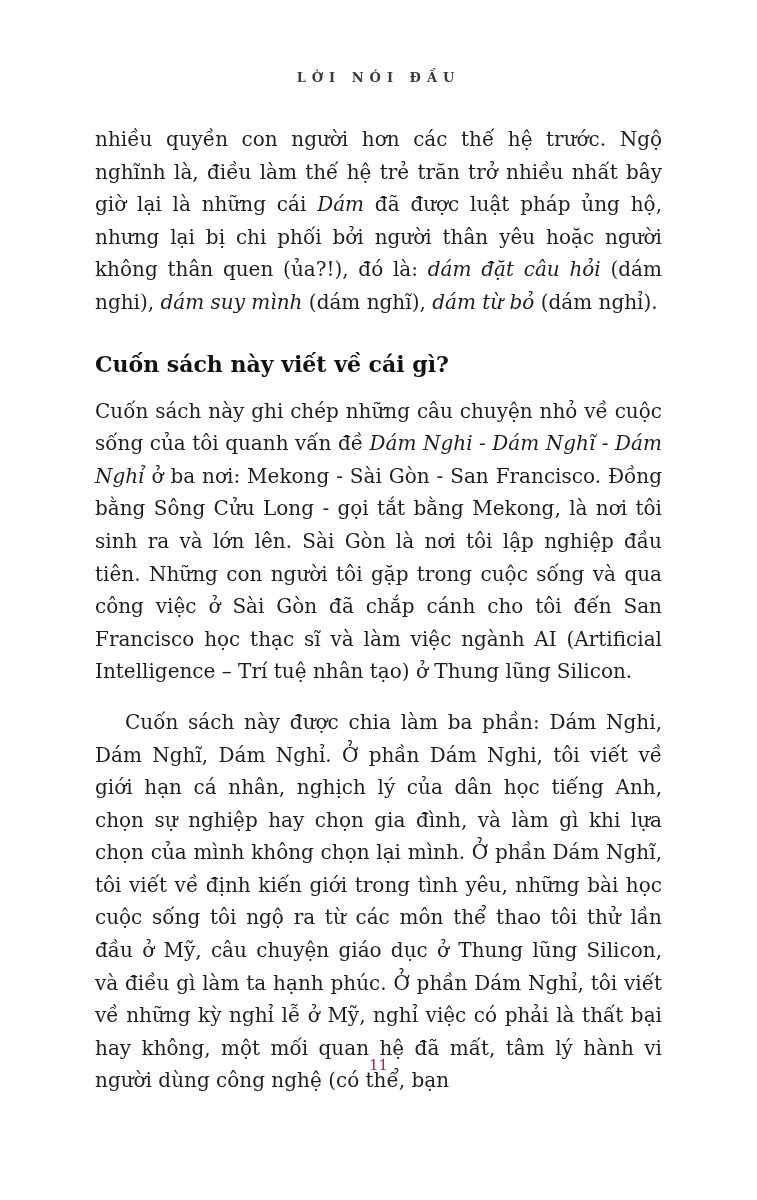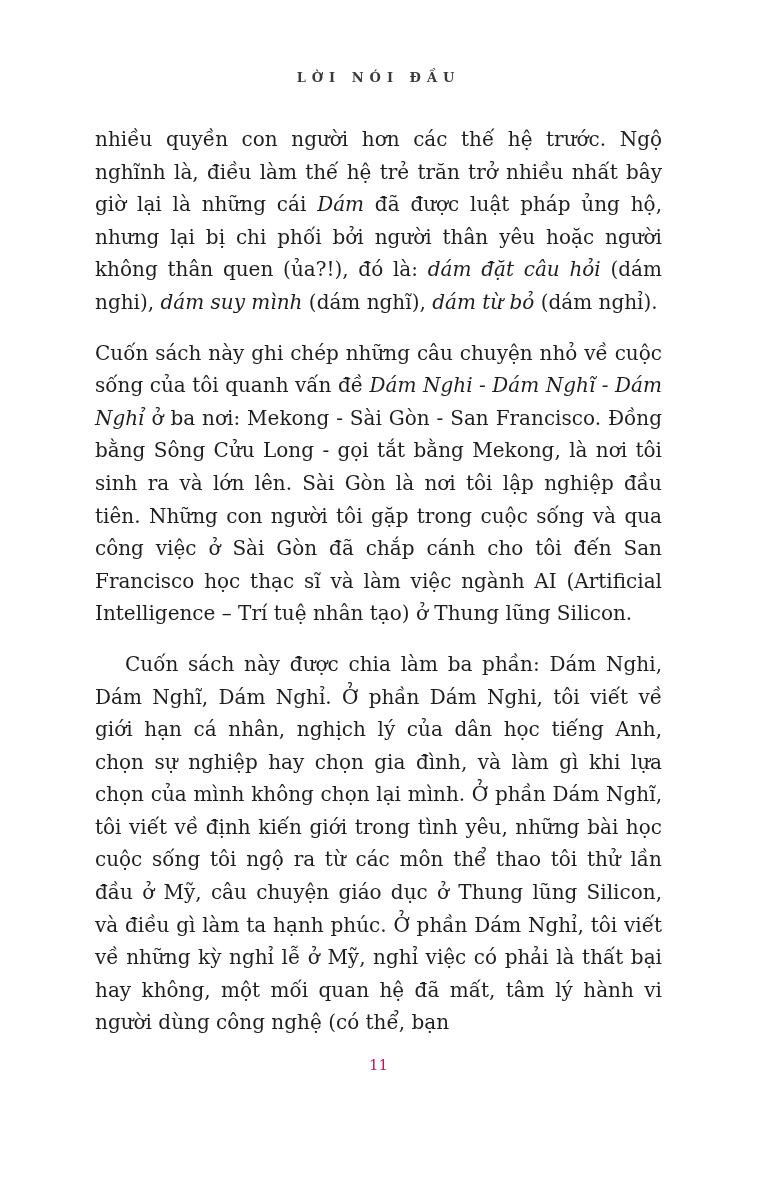--- a/index.html
+++ b/index.html
@@ -74,20 +74,21 @@
 <body>
 
 <div class="page">
 
   <div class="running-header">LỜI NÓI ĐẦU</div>
 
   <div class="content">
 
     <p>nhiều quyền con người hơn các thế hệ trước. Ngộ nghĩnh là, điều làm thế hệ trẻ trăn trở nhiều nhất bây giờ lại là những cái <em>Dám</em> đã được luật pháp ủng hộ, nhưng lại bị chi phối bởi người thân yêu hoặc người không thân quen (ủa?!), đó là: <em>dám đặt câu hỏi</em> (dám nghi), <em>dám suy mình</em> (dám nghĩ), <em>dám từ bỏ</em> (dám nghỉ).</p>
 
+    <h2 class="section-heading">Cuốn sách này viết về cái gì?</h2>
 
     <p>Cuốn sách này ghi chép những câu chuyện nhỏ về cuộc sống của tôi quanh vấn đề <em>Dám Nghi - Dám Nghĩ - Dám Nghỉ</em> ở ba nơi: Mekong - Sài Gòn - San Francisco. Đồng bằng Sông Cửu Long - gọi tắt bằng Mekong, là nơi tôi sinh ra và lớn lên. Sài Gòn là nơi tôi lập nghiệp đầu tiên. Những con người tôi gặp trong cuộc sống và qua công việc ở Sài Gòn đã chắp cánh cho tôi đến San Francisco học thạc sĩ và làm việc ngành AI (Artificial Intelligence – Trí tuệ nhân tạo) ở Thung lũng Silicon.</p>
 
     <p class="indented">Cuốn sách này được chia làm ba phần: Dám Nghi, Dám Nghĩ, Dám Nghỉ. Ở phần Dám Nghi, tôi viết về giới hạn cá nhân, nghịch lý của dân học tiếng Anh, chọn sự nghiệp hay chọn gia đình, và làm gì khi lựa chọn của mình không chọn lại mình. Ở phần Dám Nghĩ, tôi viết về định kiến giới trong tình yêu, những bài học cuộc sống tôi ngộ ra từ các môn thể thao tôi thử lần đầu ở Mỹ, câu chuyện giáo dục ở Thung lũng Silicon, và điều gì làm ta hạnh phúc. Ở phần Dám Nghỉ, tôi viết về những kỳ nghỉ lễ ở Mỹ, nghỉ việc có phải là thất bại hay không, một mối quan hệ đã mất, tâm lý hành vi người dùng công nghệ (có thể, bạn</p>
 
   </div>
 
   <div class="page-number">11</div>
 
 </div>

